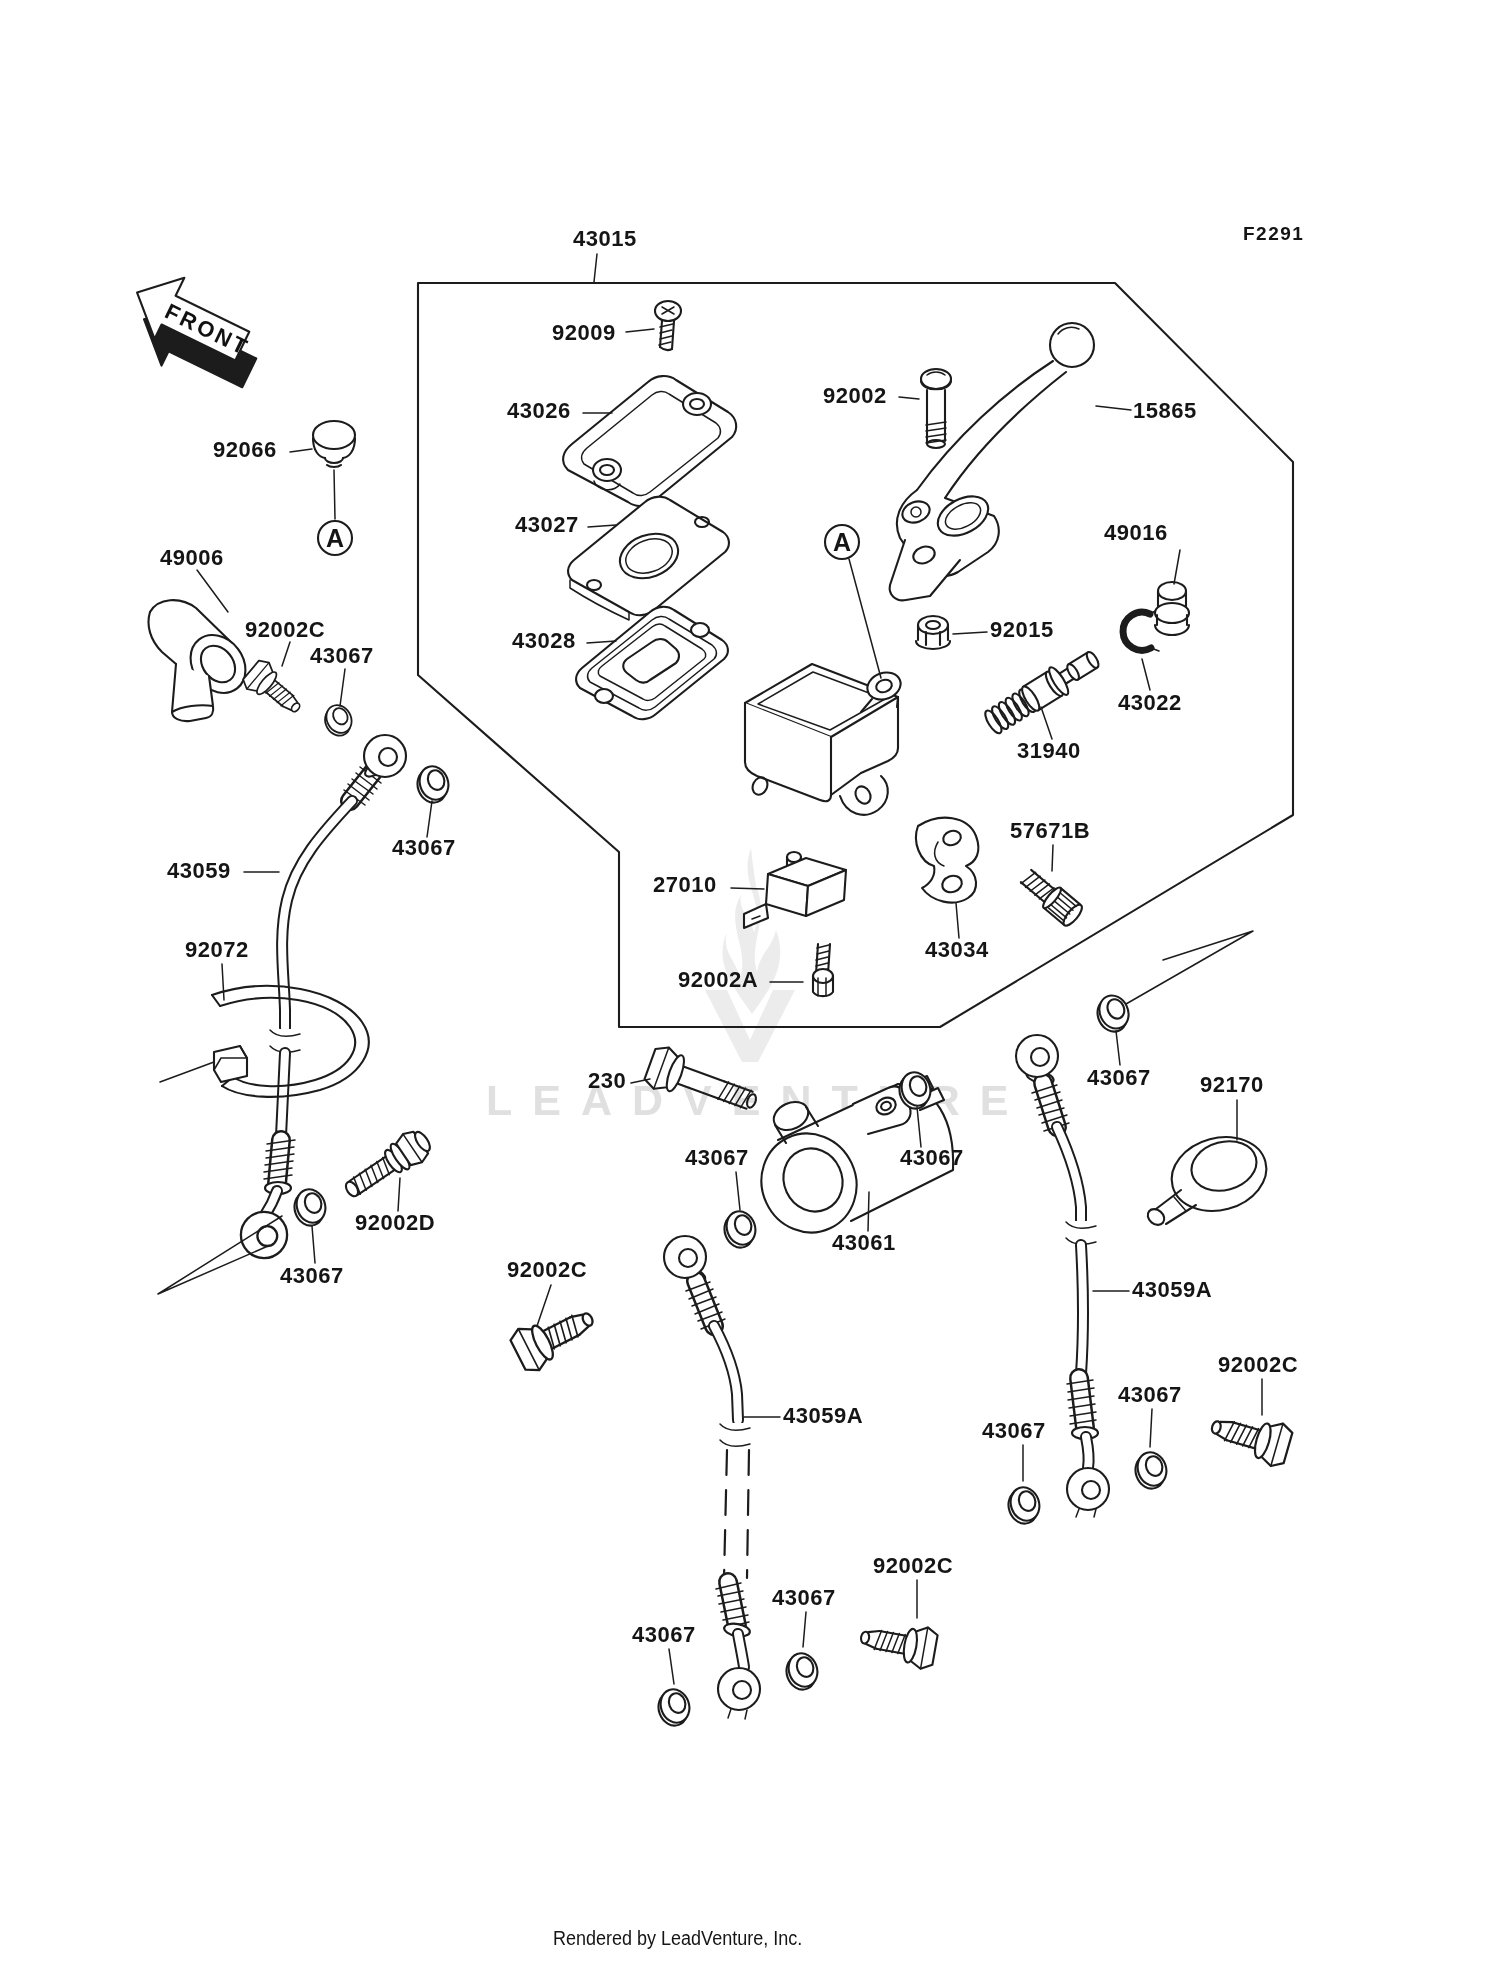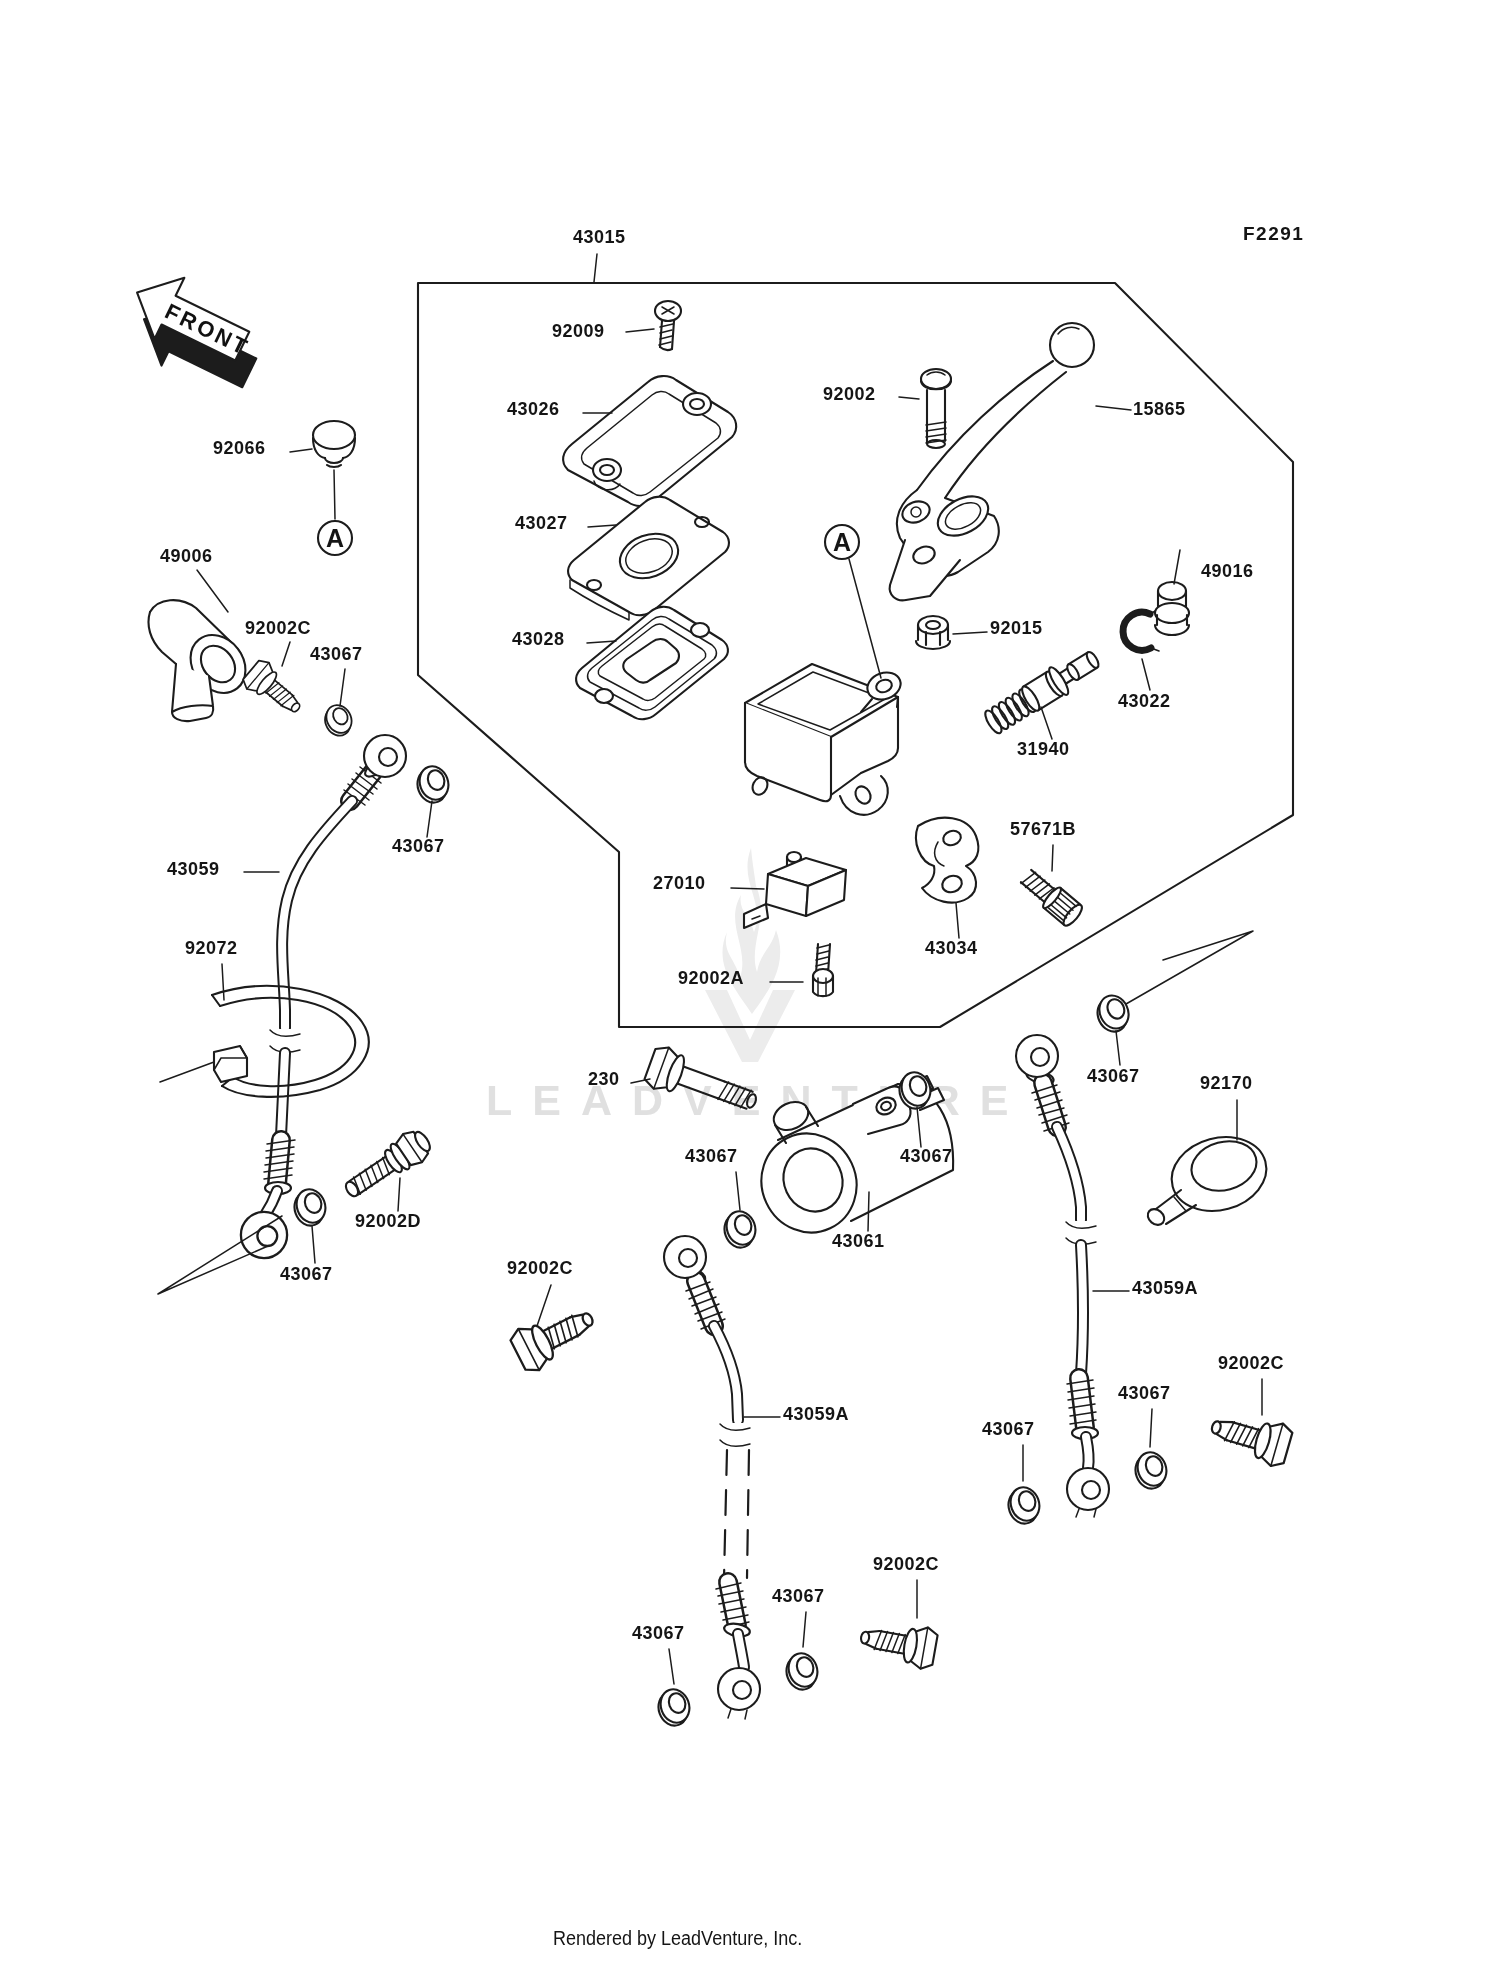--- a/index.html
+++ b/index.html
@@ -1,18 +1,18 @@
 <!DOCTYPE html>
 <html><head>
 <meta charset="utf-8">
 <style>
   html,body{margin:0;padding:0}
   body{width:1500px;height:1962px;background:#fff;font-family:"Liberation Sans",sans-serif}
   #stage{position:relative;width:1500px;height:1962px;overflow:hidden;background:#fff}
-  .lbl{position:absolute;font-size:18px;font-weight:700;color:#151515;line-height:1;white-space:nowrap;letter-spacing:.5px}
+  .lbl{position:absolute;font-size:22px;font-weight:700;color:#151515;line-height:1;white-space:nowrap;letter-spacing:.5px}
   .lbl.code{font-size:19px;letter-spacing:1.5px}
   #wm{position:absolute;left:486px;top:1079px;font-size:43px;font-weight:700;color:#e0e0e0;letter-spacing:20px;line-height:1;white-space:nowrap}
   #footer{position:absolute;left:553px;top:1927px;font-size:20px;color:#151515;transform:scaleX(.9);transform-origin:left top;white-space:nowrap}
   svg{position:absolute;left:0;top:0;display:block}
   .ln{fill:none;stroke:#1c1c1c;stroke-width:2.1;stroke-linecap:round;stroke-linejoin:round}
   .thin{stroke-width:1.5}
   .fw{fill:#fff}
   .to{fill:none;stroke:#1c1c1c;stroke-width:12}
   .ti{fill:none;stroke:#fff;stroke-width:8}
   .to2{fill:none;stroke:#1c1c1c;stroke-width:20}
@@ -411,21 +411,21 @@
 
   <div>
       <div class="lbl" style="left: 573px; top: 228px;">43015</div>
       <div class="lbl code" style="left: 1243px; top: 224px;">F2291</div>
       <div class="lbl" style="left: 552px; top: 322px;">92009</div>
       <div class="lbl" style="left: 507px; top: 400px;">43026</div>
       <div class="lbl" style="left: 823px; top: 385px;">92002</div>
       <div class="lbl" style="left: 1133px; top: 400px;">15865</div>
       <div class="lbl" style="left: 213px; top: 439px;">92066</div>
       <div class="lbl" style="left: 515px; top: 514px;">43027</div>
-      <div class="lbl" style="left: 1201px; top: 522px; margin-top: 40px;">49016</div>
+      <div class="lbl" style="left: 1104px; top: 522px;">49016</div>
       <div class="lbl" style="left: 160px; top: 547px;">49006</div>
       <div class="lbl" style="left: 245px; top: 619px;">92002C</div>
       <div class="lbl" style="left: 310px; top: 645px;">43067</div>
       <div class="lbl" style="left: 512px; top: 630px;">43028</div>
       <div class="lbl" style="left: 990px; top: 619px;">92015</div>
       <div class="lbl" style="left: 1118px; top: 692px;">43022</div>
       <div class="lbl" style="left: 1017px; top: 740px;">31940</div>
       <div class="lbl" style="left: 392px; top: 837px;">43067</div>
       <div class="lbl" style="left: 167px; top: 860px;">43059</div>
       <div class="lbl" style="left: 653px; top: 874px;">27010</div>

